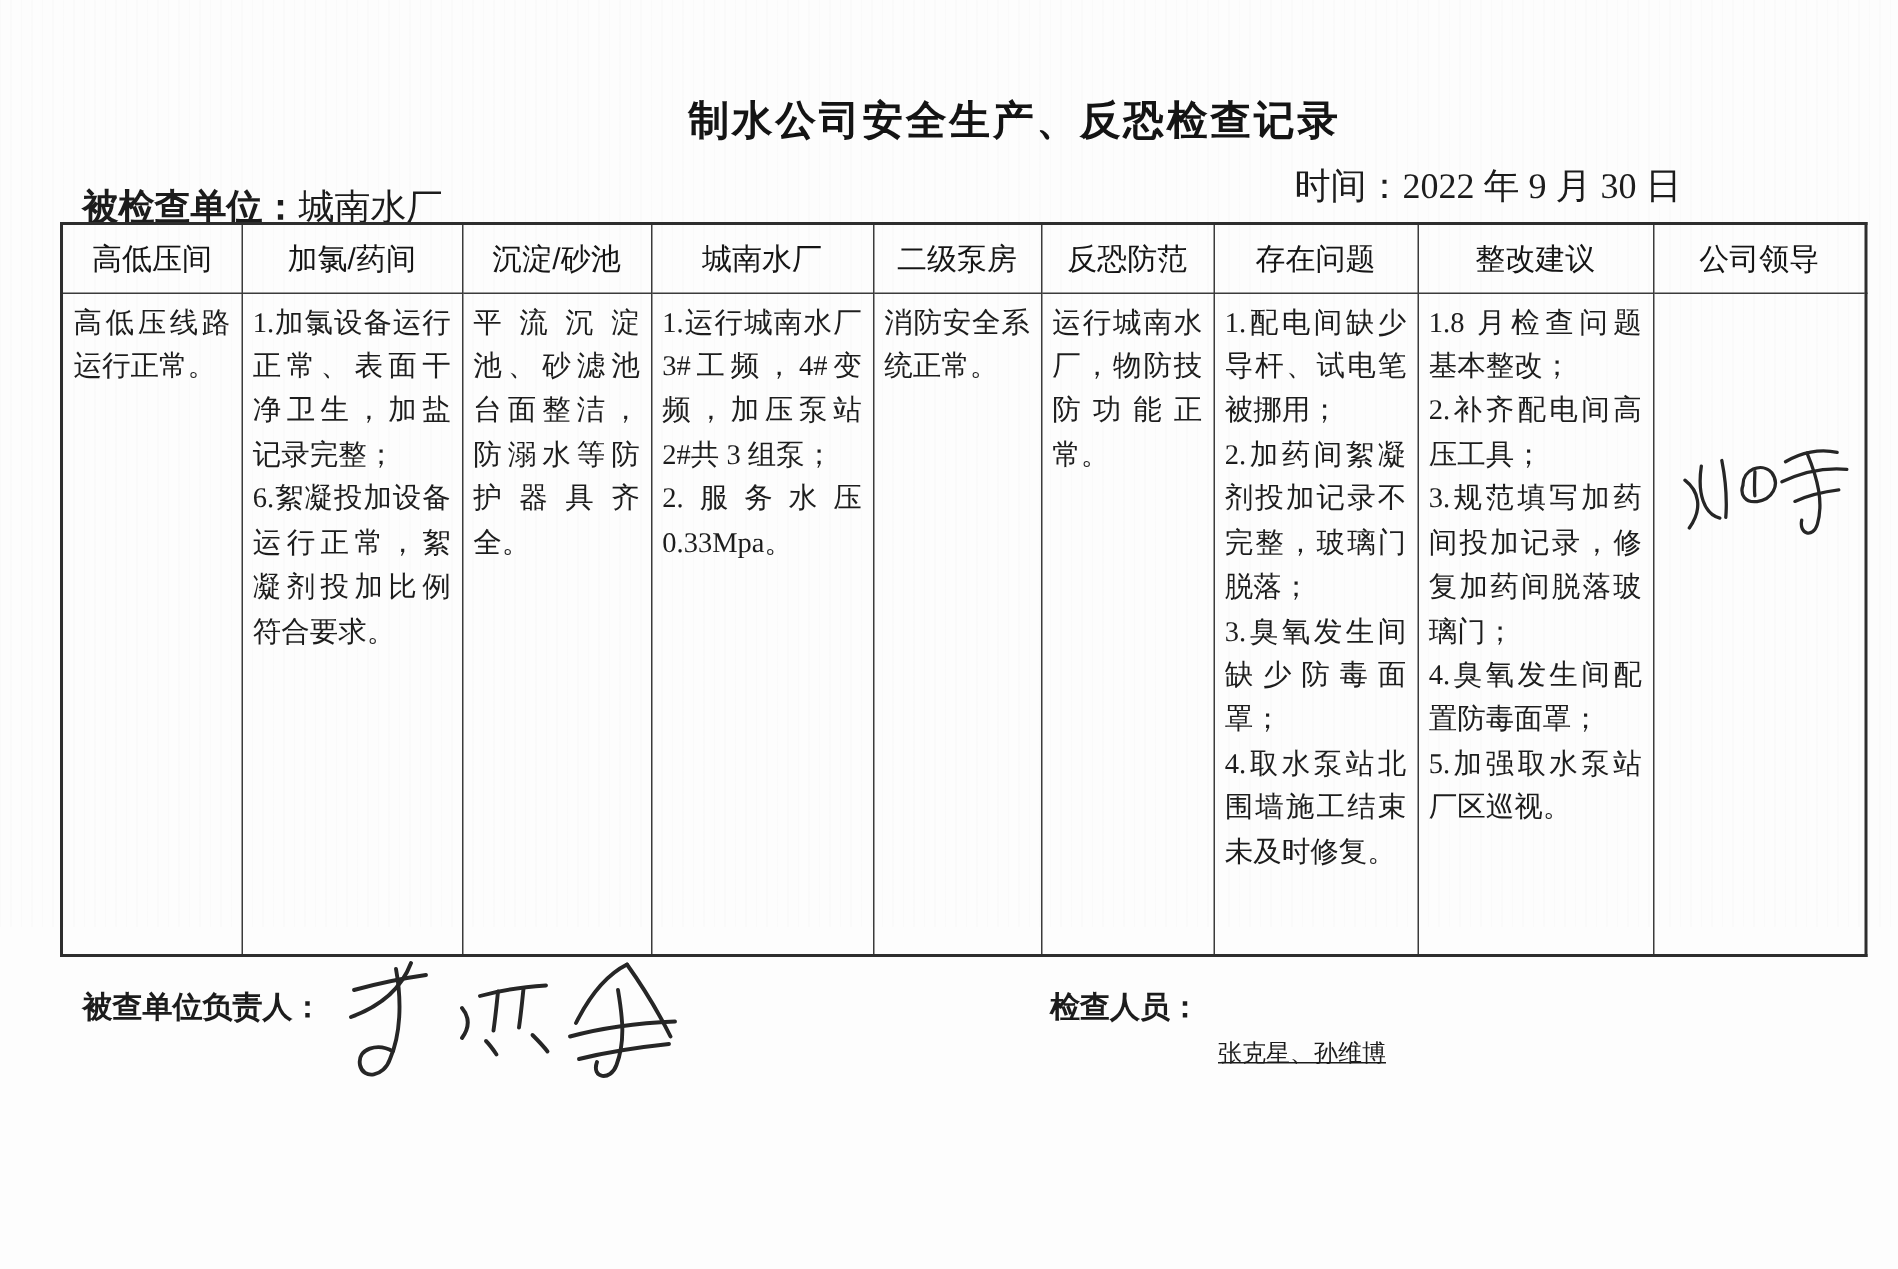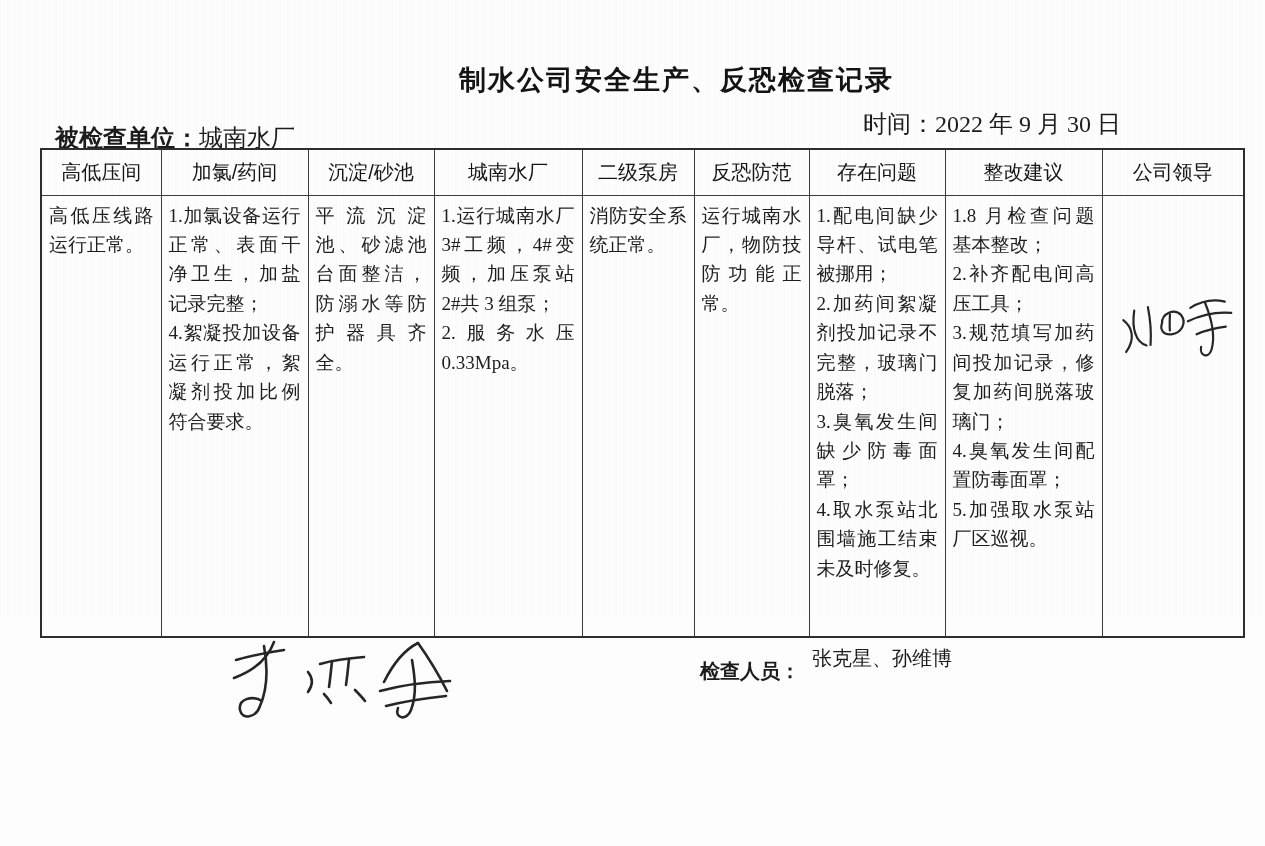--- a/index.html
+++ b/index.html
@@ -84,22 +84,23 @@
     position: absolute;
     top: 634px; left: 212px;
   }
   .footer-inspectors-label {
     position: absolute;
     top: 658px; left: 700px;
     font-size: 20px;
   }
   .footer-inspectors-names {
     position: absolute;
-    top: 645px; left: 812px;
-    font-size: 20px;
+    top: 692px; left: 812px;
+    font-size: 16px;
+    text-decoration: underline;
   }
 </style>
 </head>
 <body>
 
 <div class="page">
 
   <h1 class="doc-title">制水公司安全生产、反恐检查记录</h1>
 
   <div class="meta-left">
@@ -132,21 +133,21 @@
         <th>反恐防范</th>
         <th>存在问题</th>
         <th>整改建议</th>
         <th>公司领导</th>
       </tr>
     </thead>
     <tbody>
       <tr>
         <td>高低压线路运行正常。</td>
         <td>1.加氯设备运行正常、表面干净卫生，加盐记录完整；
-4.絮凝投加设备运行正常，絮凝剂投加比例符合要求。</td>
+6.絮凝投加设备运行正常，絮凝剂投加比例符合要求。</td>
         <td>平流沉淀池、砂滤池台面整洁，防溺水等防护器具齐全。</td>
         <td>1.运行城南水厂 3#工频，4#变频，加压泵站 2#共 3 组泵；
 2.服务水压 0.33Mpa。</td>
         <td>消防安全系统正常。</td>
         <td>运行城南水厂，物防技防功能正常。</td>
         <td>1.配电间缺少导杆、试电笔被挪用；
 2.加药间絮凝剂投加记录不完整，玻璃门脱落；
 3.臭氧发生间缺少防毒面罩；
 4.取水泵站北围墙施工结束未及时修复。</td>
         <td>1.8 月检查问题基本整改；
@@ -164,20 +165,23 @@
             <path d="M84,18 C95,13 108,12 119,16"></path>
             <path d="M80,31 C95,26 110,25 124,28"></path>
             <path d="M99,14 C104,32 106,48 100,62 C96,71 87,67 90,58"></path>
             <path d="M87,45 C97,42 107,41 117,41"></path>
           </svg>
         </td>
       </tr>
     </tbody>
   </table>
 
+  <div class="footer-unit-label">
+    <span class="lbl-bold">被查单位负责人：</span>
+  </div>
 
   <svg class="sig footer-unit-sig" width="250" height="115" viewBox="0 0 250 115" stroke-width="2.6" title="李洪奎">
     <path d="M62,8 C56,24 44,36 22,44"></path>
     <path d="M24,26 C42,21 58,18 72,16"></path>
     <path d="M52,12 C56,34 55,56 48,72 C44,84 30,86 28,76 C26,65 40,61 50,67"></path>
     <path d="M96,38 C101,44 101,51 96,58"></path>
     <path d="M108,30 C122,26 138,24 152,23"></path>
     <path d="M120,27 C119,37 118,46 117,53"></path>
     <path d="M137,25 C136,35 135,44 134,51"></path>
     <path d="M112,60 C115,63 117,66 119,69"></path>

